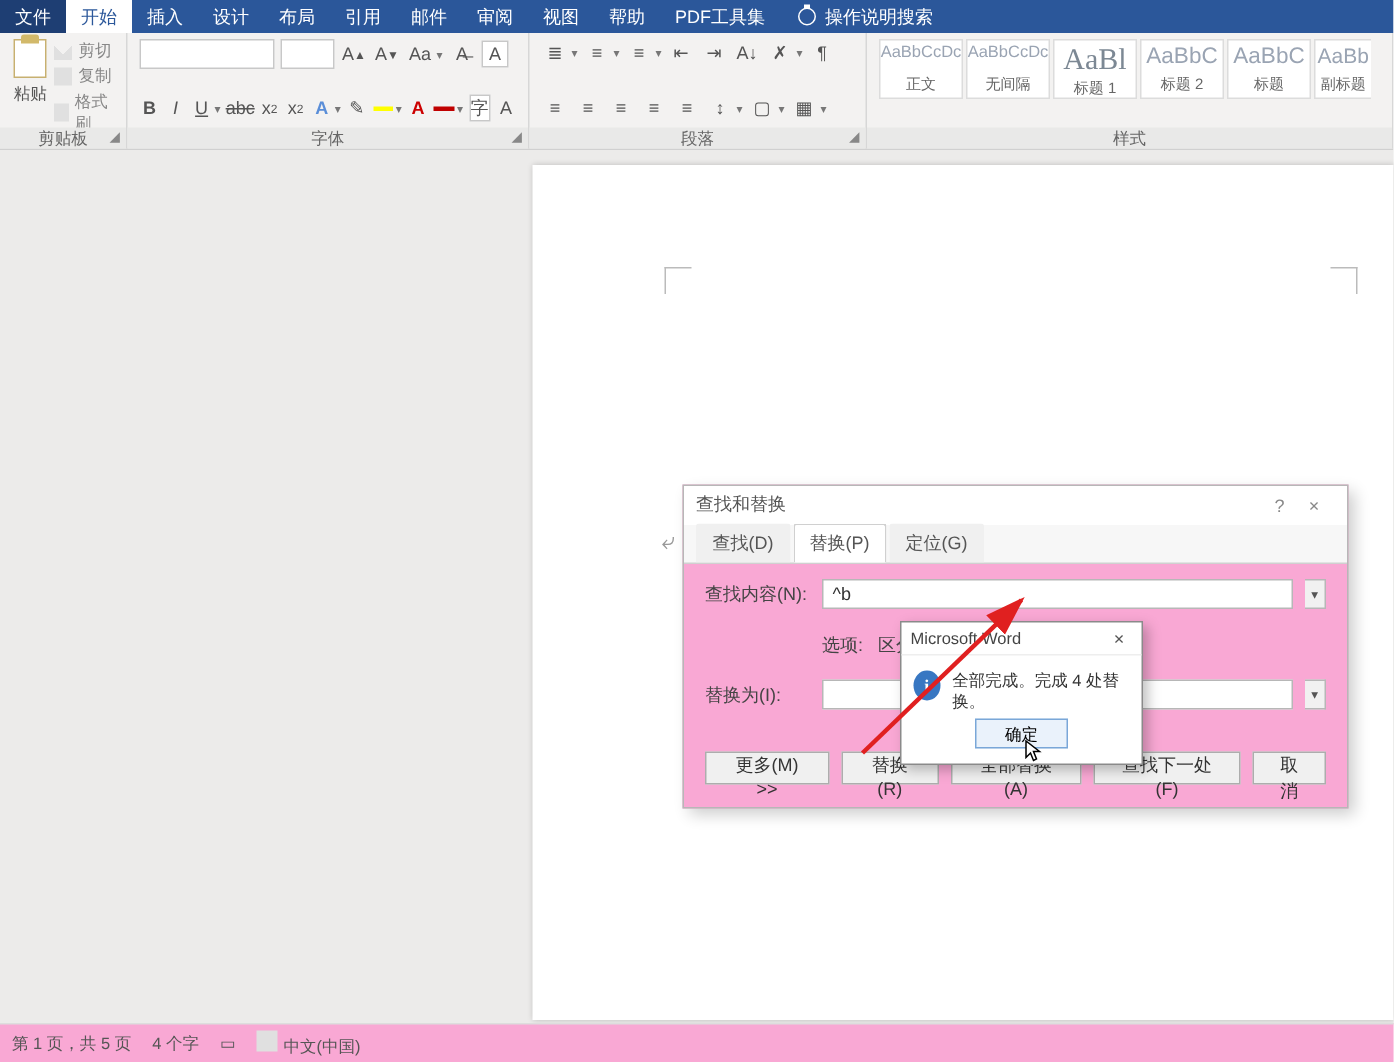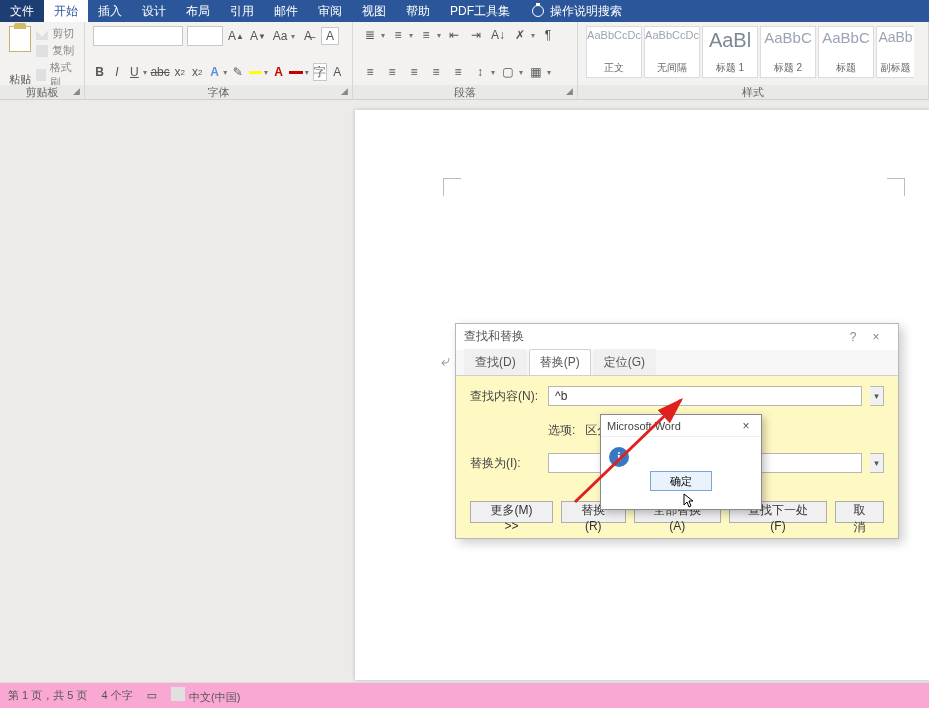--- a/index.html
+++ b/index.html
@@ -16,21 +16,21 @@
     
     
     .ribbon { height: 78px; background:#f3f2f1; border-bottom:1px solid #d0d0d0; display:flex; }
     .group { border-right:1px solid #d7d7d7; position:relative; padding:4px 8px 14px 8px; display:flex; flex-direction:column; justify-content:space-between;}
     .group-label { position:absolute; bottom:0; left:0; right:0; height:14px; text-align:center; font-size:11px; color:#666; background:#e9e9e8;}
     .group-label .launcher { position:absolute; right:4px; top:1px; font-size:9px; color:#888;}
 
     
     .clip { width:85px; }
     .clip-main{ display:flex; gap:4px;}
-    .paste-btn{ width:30px; display:flex; flex-direction:column; align-items:center; gap:20px; font-size:11px; color:#555;}
+    .paste-btn{ width:30px; display:flex; flex-direction:column; align-items:center; gap:3px; font-size:11px; color:#555;}
     .paste-ico{ width:22px;height:26px; background:#fff; border:1px solid #c7b070; position:relative;}
     .paste-ico::before{ content:""; position:absolute; left:4px; top:-4px; width:12px;height:6px; background:#d2b96a; border-radius:2px 2px 0 0;}
     .clip-side{ display:flex; flex-direction:column; gap:2px; font-size:11px;}
     .clip-side div{ display:flex; align-items:center; gap:4px; color:#888;}
     .mini-ico{ width:12px;height:12px; background:#e0e0e0; display:inline-block;}
     .scissors{ background:linear-gradient(45deg,#e0e0e0 40%, transparent 40%),linear-gradient(-45deg,#e0e0e0 40%, transparent 40%);}
     
     
     .fontg{ width:268px;}
     .row{ display:flex; align-items:center; gap:4px; margin-bottom:4px;}
@@ -41,39 +41,39 @@
     .ti sup, .ti sub{ font-size:8px;}
     .ti .und{ text-decoration:underline;}
     .drop{ font-size:8px; color:#777; margin-left:-2px;}
     .clr-bar{ width:18px;height:3px; display:inline-block;}
     
     
     .parag{ width:225px;}
     
     
     .stylesg{ flex:1; padding-top:4px;}
-    .gal{ display:flex; gap:2px; height:52px;}
+    .gal{ display:flex; gap:2px; height:40px;}
     .st { width:56px; border:1px solid #dcdcdc; background:#fff; display:flex; flex-direction:column; align-items:center; justify-content:space-between; padding:2px 0;}
     .st .prev{ font-size:11px; color:#9aa4b3;}
     .st .big .prev, .st.big .prev{}
     .st .name{ font-size:10px; color:#666;}
-    .st.big .prev{ font-size:18px; color:#7c8894; font-weight:400;}
+    .st.big .prev{ font-size:18px; color:#7c8894; font-weight:400;font-family:Liberation Serif, serif;}
     .st.cut{ width:38px; border-right:none;}
 
     
     .workspace{ position:absolute; top:100px; bottom:26px; left:0; right:0; background:#ecebea; }
     .page{ position:absolute; left:355px; top:10px; width:574px; height:570px; background:#fff; box-shadow:0 0 4px rgba(0,0,0,.2);}
     .page .corner{ position:absolute; width:18px; height:18px;}
     .page .tl{ left:88px; top:68px; border-left:1px solid #bbb; border-top:1px solid #bbb;}
     .page .tr{ right:24px; top:68px; border-right:1px solid #bbb; border-top:1px solid #bbb;}
     .hidden-title{ position:absolute; left:108px; top:88px; font-size:58px; font-family:"SimHei",serif; color:#111; letter-spacing:6px; white-space:nowrap;}
     .pg-brk{ position:absolute; left:86px; top:242px; font-size:16px; color:#999;}
 
     
-    .frdlg{ position:absolute; left:455px; top:223px; width:444px; height:216px; background:#fef9c3; border:1px solid #b7b7b7; box-shadow:4px 4px 10px rgba(0,0,0,.2);}
+    .frdlg{ position:absolute; left:455px; top:223px; width:444px; height:216px; background:#f9a8d4; border:1px solid #b7b7b7; box-shadow:4px 4px 10px rgba(0,0,0,.2);}
     .frdlg .tbar{ height:26px; background:#fff; border-bottom:1px solid #fff; display:flex; align-items:center; padding:0 8px;}
     .frdlg .ttl{ flex:1; font-size:12px; color:#555;}
     .hlp{ width:18px; text-align:center; color:#888;}
     .xbtn{ width:28px; text-align:center; color:#888;}
     .frtabs{ height:26px; display:flex; align-items:flex-end; padding:0 8px; gap:2px; border-bottom:1px solid #d0d0d0; background:#f7f7f7;}
     .frtab{ padding:4px 10px; border:1px solid transparent; border-bottom:none; font-size:12px; color:#555; background:#f0f0f0; border-radius:2px 2px 0 0;margin-top:20px;}
     .frtab.act{ background:#fff; border-color:#d0d0d0;}
     .frbody{ padding:10px 14px 8px;}
     .frow{ display:flex; align-items:center; gap:8px; margin-bottom:20px;}
     .frow .lbl{ width:70px; font-size:12px; color:#444;}
@@ -298,20 +298,21 @@
     </div>
   </div>
 
   <div class="msg">
     <div class="mtbar">
       <span class="mtitle">Microsoft Word</span>
       <span class="mx">×</span>
     </div>
     <div class="mbody">
       <div class="iico">i</div>
+      <div class="mtxt">全部完成。完成 4 处替换。</div>
     </div>
     <div class="mok">
       <button class="ok">确定</button>
     </div>
     <div class="cursor">
       <svg viewBox="0 0 12 16">
           <path d="M1 1 L1 12 L4 9 L6 14 L8 13 L6 8 L10 8 Z" fill="#fff" stroke="#000" stroke-width="1"></path>
         </svg>
     </div>
   </div>

